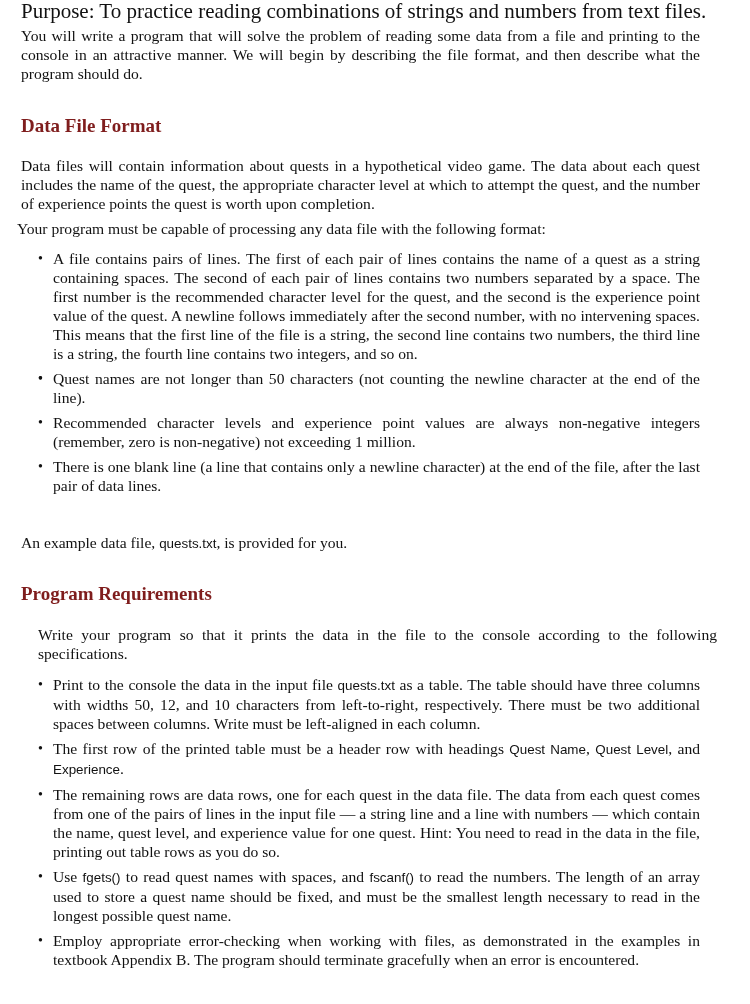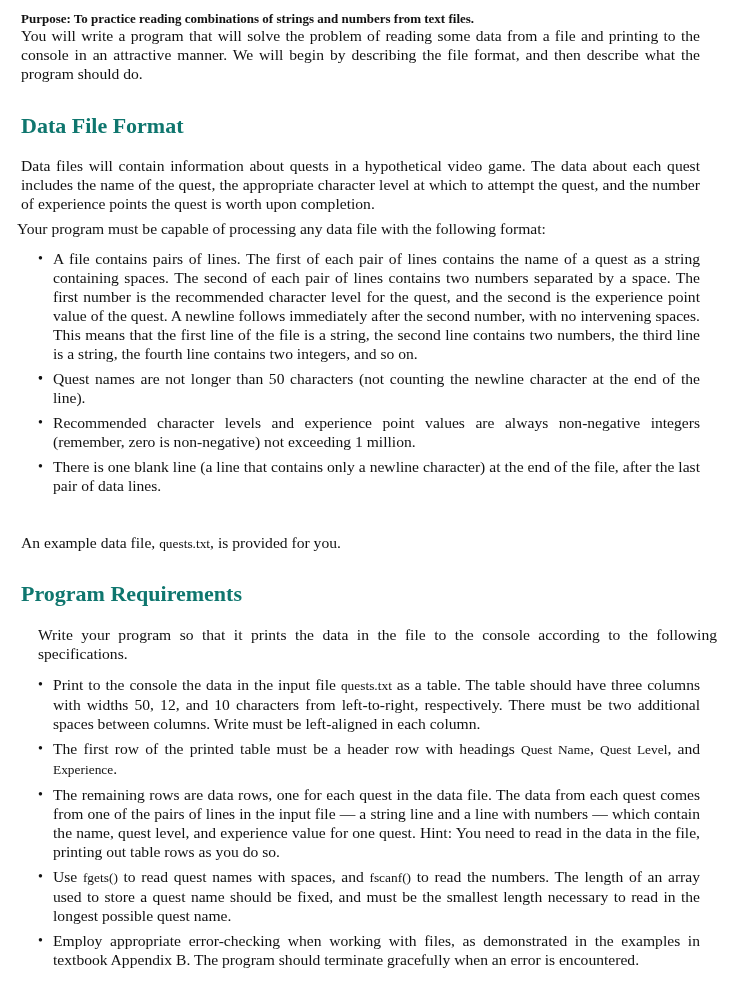--- a/index.html
+++ b/index.html
@@ -5,41 +5,41 @@
   html, body { margin: 0; padding: 0; background: #ffffff; }
   body {
     width: 750px; height: 1004px; overflow: hidden;
     font-family: "Liberation Serif", "DejaVu Serif", serif;
     color: #111111;
     font-size: 15.6px;
     line-height: 19px;
   }
   .page { position: relative; padding: 0 21px 0 21px; }
   p { margin: 0; text-align: justify; }
-  .purpose { position: absolute; top: 9px; left: 21px; font-weight: bold; font-size: 13px; }
+  .purpose { position: absolute; top: 2px; left: 21px; font-weight: normal; font-size: 21px; }
   .intro { position: absolute; top: 26px; left: 21px; width: 679px; }
   h2 {
-    margin: 0; color: #0f766e; font-size: 22px; font-weight: bold;
+    margin: 0; color: #7f1d1d; font-size: 19px; font-weight: bold;
     font-family: "Liberation Serif", "DejaVu Serif", serif;
     position: absolute; left: 21px;
   }
   .h-dff { top: 116px; }
   .dff-p1 { position: absolute; top: 156px; left: 21px; width: 679px; }
   .dff-p2 { position: absolute; top: 219px; left: 17px; width: 679px; }
   ul { list-style: none; margin: 0; padding: 0; position: absolute; left: 37px; width: 663px; }
   li { position: relative; padding-left: 16px; text-align: justify; }
   li .bullet { position: absolute; left: 1px; top: 0; font-size: 14px; }
   .list1 { top: 249px; }
   .list1 li + li { margin-top: 6px; }
   .example { position: absolute; top: 533px; left: 21px; width: 679px; }
   .h-pr { top: 584px; }
   .pr-p1 { position: absolute; top: 625px; left: 38px; width: 679px; }
   .list2 { top: 675px; }
   .list2 li + li { margin-top: 6px; }
-  code, .mono { font-family: Liberation Serif, serif; font-size: 13.4px; }
+  code, .mono { font-family: Liberation Sans, sans-serif; font-size: 13.4px; }
   b { font-weight: normal; }
 </style>
 </head>
 <body>
 
 <div class="page">
 
   <p class="purpose">Purpose: To practice reading combinations of strings and numbers from text files.</p>
 
   <p class="intro">You will write a program that will solve the problem of reading some data from a file and printing to the console in an attractive manner. We will begin by describing the file format, and then describe what the program should do.</p>

